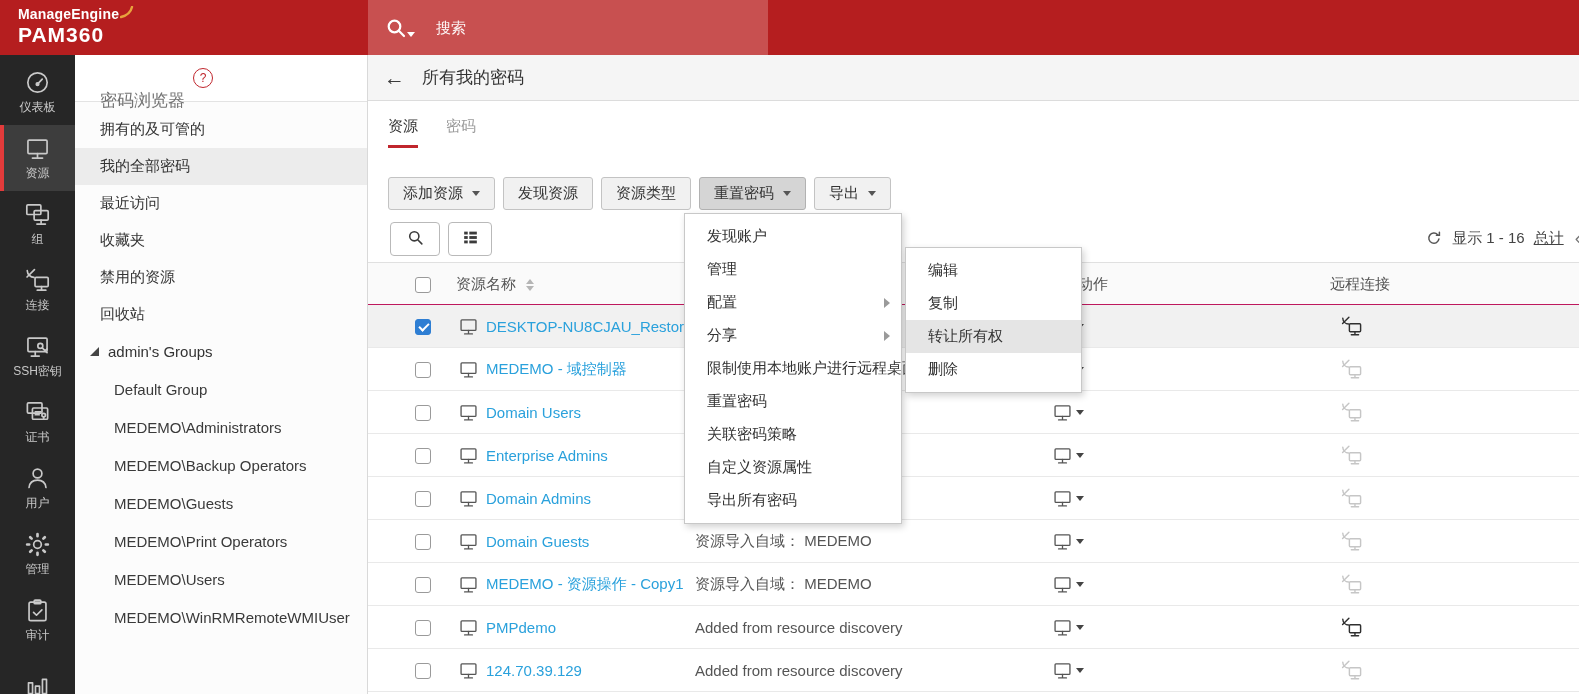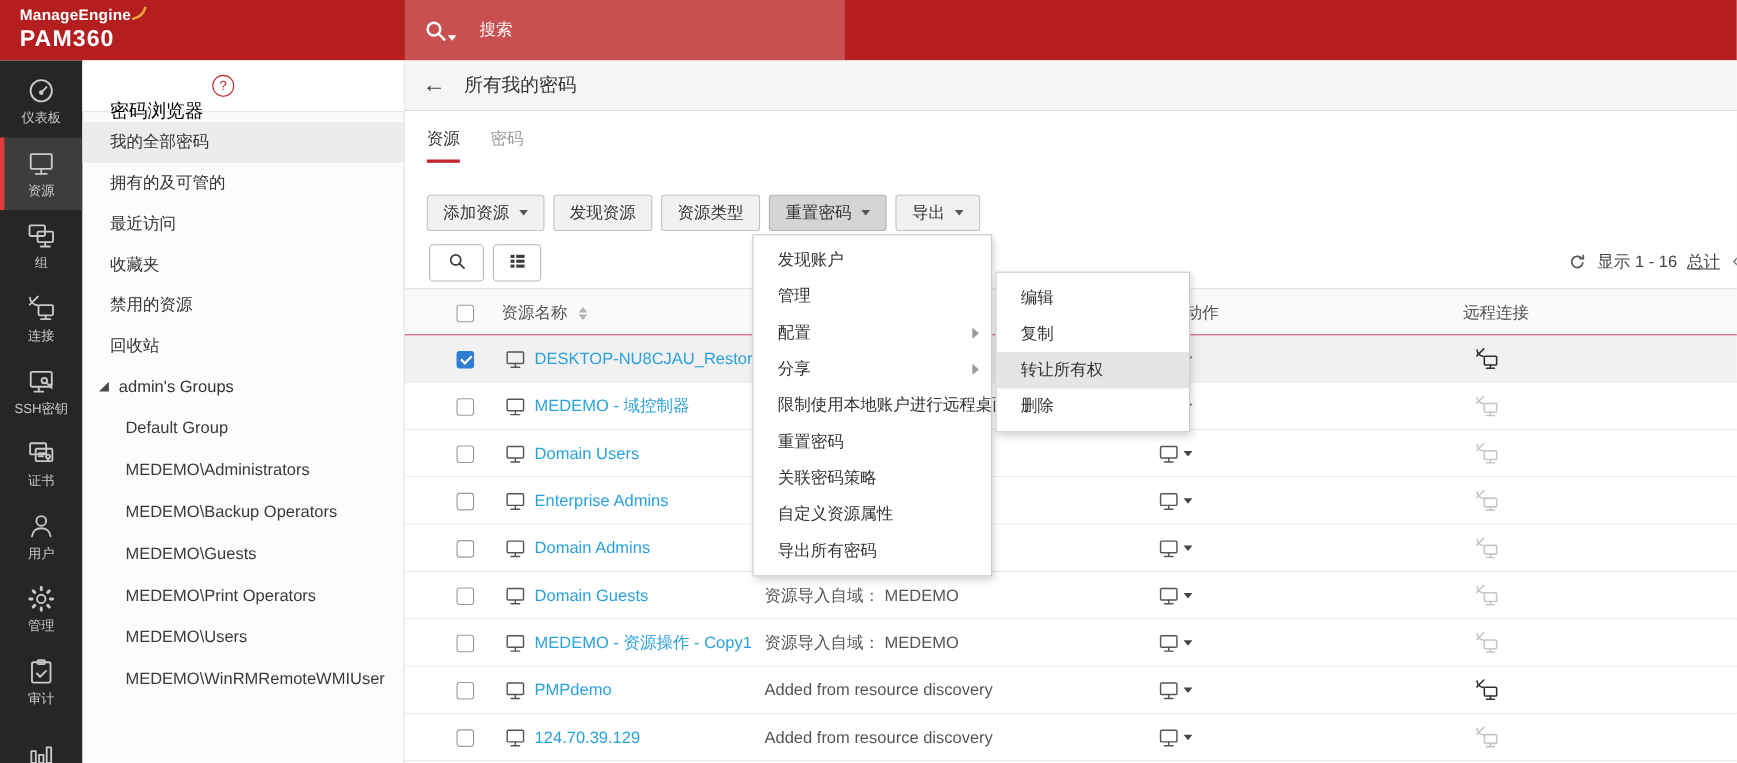--- a/index.html
+++ b/index.html
@@ -23,21 +23,21 @@
   .rail-item{height:66px;display:flex;flex-direction:column;align-items:center;justify-content:center;color:#c9c9c9;cursor:pointer;position:relative;}
   .rail-item .ricon{width:27px;height:27px;}
   .rail-item .ricon svg{width:27px;height:27px;}
   .rail-item .rlabel{font-size:12px;margin-top:3px;color:#c9c9c9;}
   .rail-item.active{background:#3d3d3d;}
   .rail-item.active::before{content:"";position:absolute;left:0;top:0;bottom:0;width:4px;background:#e23b3b;}
 
   
   #sidebar{position:absolute;left:75px;top:55px;width:293px;height:639px;background:#fcfcfc;border-right:1px solid #d9d9d9;box-sizing:border-box;}
   #sb-title{height:46px;border-bottom:1px solid #e3e3e3;display:flex;align-items:center;padding-left:25px;background:#fff;}
-  #sb-title .t{font-size:17px;color:#000000;margin-top:44px;}
+  #sb-title .t{font-size:17px;color:#737373;margin-top:44px;}
   .help-badge{width:18px;height:18px;border:1px solid #c0262d;color:#c0262d;border-radius:50%;font-size:12px;display:inline-flex;align-items:center;justify-content:center;margin-left:8px;}
   #sb-list{margin-top:9px;}
   .sb-item{height:37px;display:flex;align-items:center;padding-left:25px;color:#333;cursor:pointer;}
   .sb-item.active{background:#ececec;}
   #sb-group-header{height:37px;display:flex;align-items:center;padding-left:15px;color:#333;cursor:pointer;}
   .expander{width:0;height:0;border-bottom:9px solid #454545;border-left:9px solid transparent;margin-right:9px;}
   .sb-child{height:38px;display:flex;align-items:center;padding-left:39px;color:#3a3a3a;cursor:pointer;white-space:nowrap;overflow:hidden;}
 
   
   #main{position:absolute;left:368px;top:55px;width:1211px;height:639px;background:#fff;}
@@ -206,25 +206,25 @@
       <span class="rlabel"></span>
     </div>
     </div>
 
   <div id="sidebar">
     <div id="sb-title">
       <span class="t">密码浏览器</span>
       <span class="help-badge">?</span>
     </div>
     <div id="sb-list">
+        <div class="sb-item">
+          <span>拥有的及可管的</span>
+        </div>
         <div class="sb-item active">
           <span>我的全部密码</span>
-        </div>
-        <div class="sb-item">
-          <span>拥有的及可管的</span>
         </div>
         <div class="sb-item">
           <span>最近访问</span>
         </div>
         <div class="sb-item">
           <span>收藏夹</span>
         </div>
         <div class="sb-item">
           <span>禁用的资源</span>
         </div>

